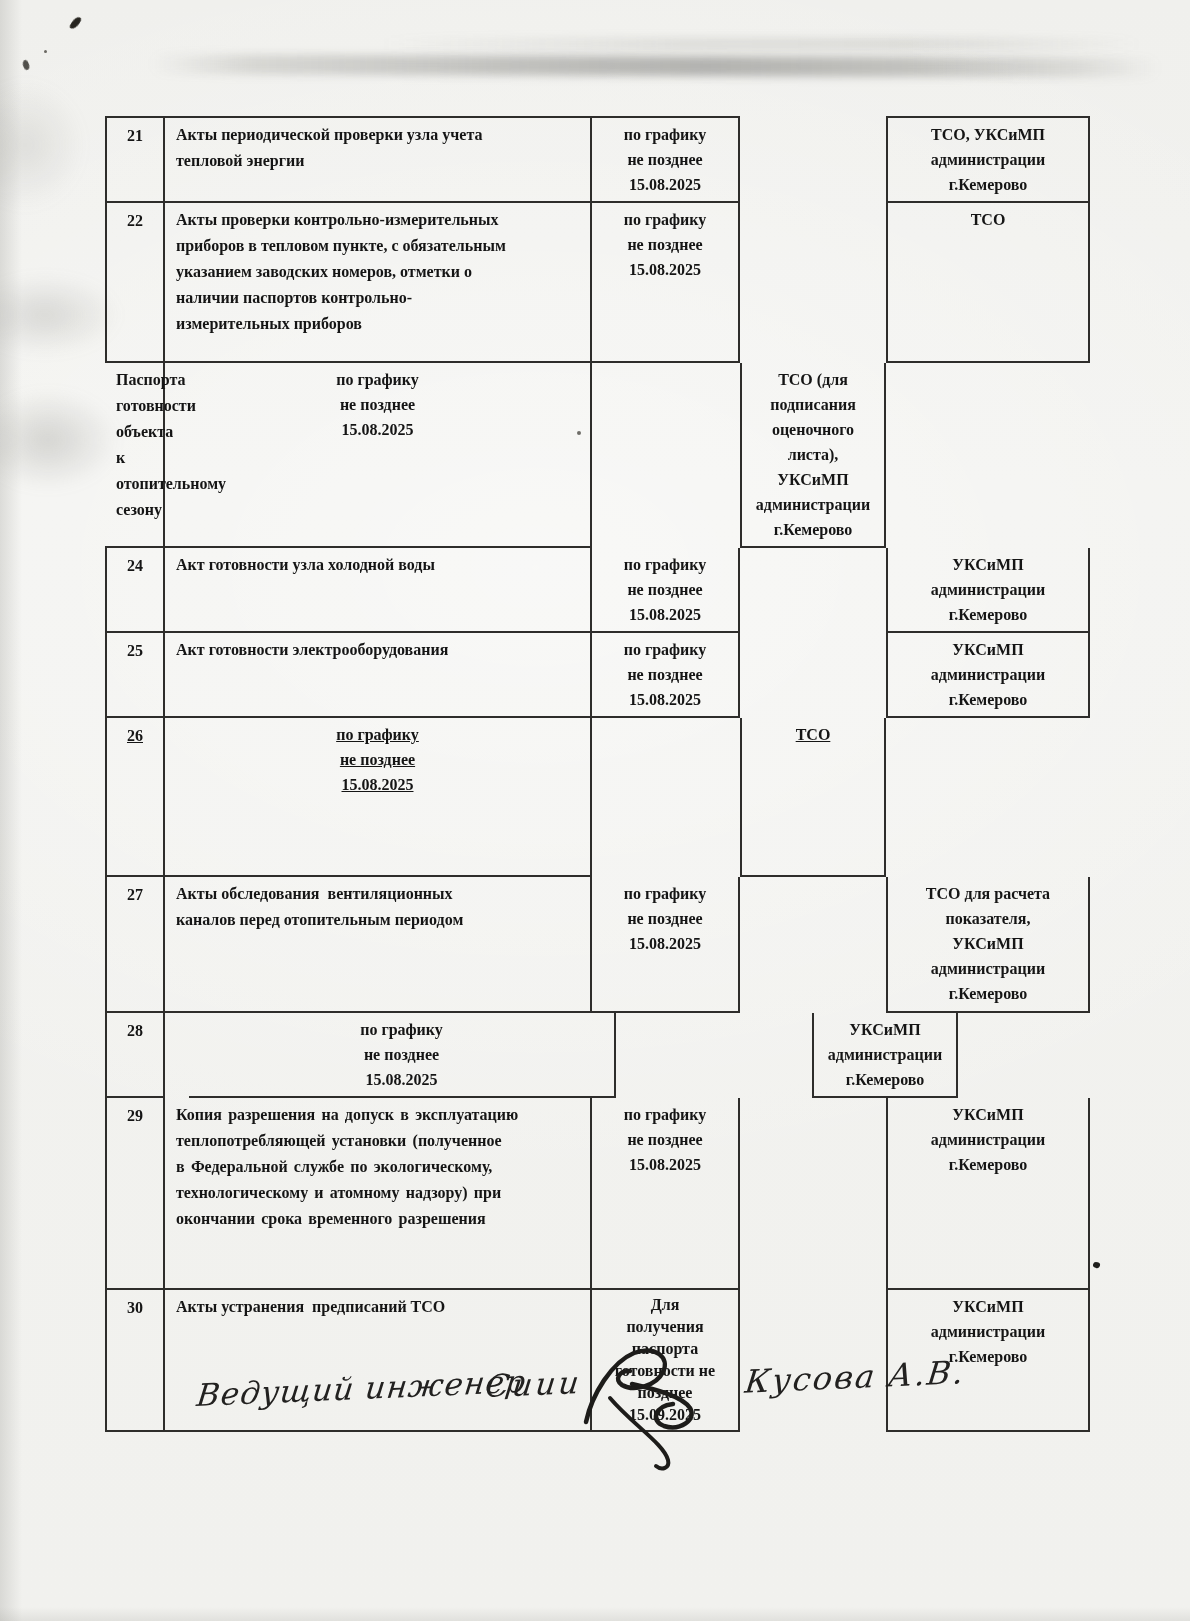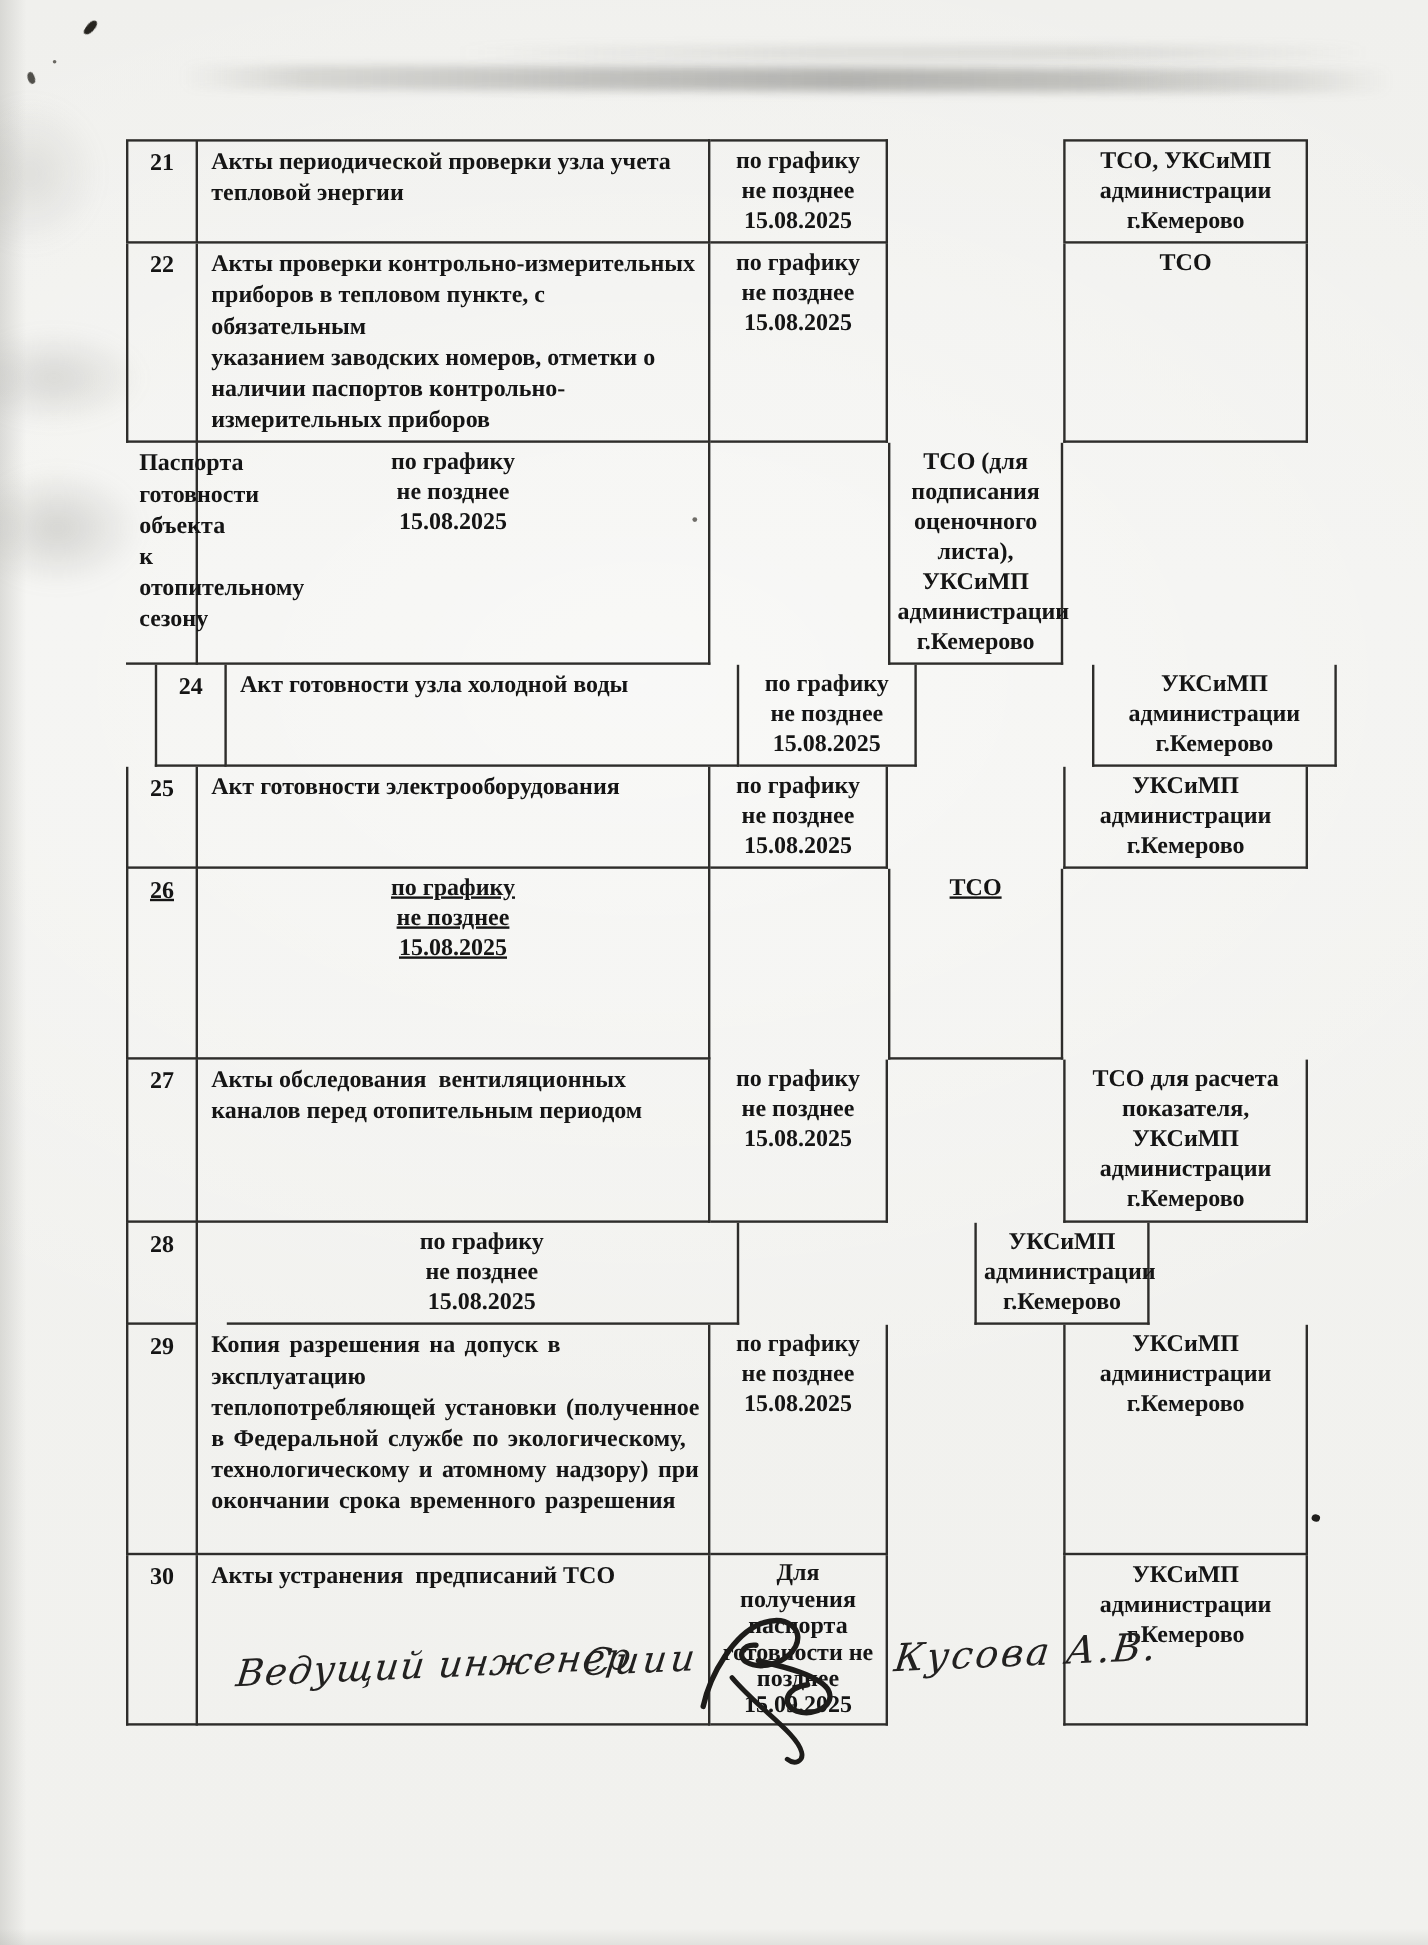--- a/index.html
+++ b/index.html
@@ -36,21 +36,21 @@
     border-radius:65% 35% 70% 30%;transform:rotate(32deg);filter:blur(.4px);}
   .mark-tick{left:23px;top:60px;width:6px;height:10px;background:#35332e;
     border-radius:60% 40% 55% 45%;transform:rotate(-24deg);filter:blur(.4px);opacity:.85;}
   .speck-a{left:44px;top:50px;width:3px;height:3px;background:#6a6862;border-radius:50%;}
   .speck-b{left:577px;top:431px;width:4px;height:4px;background:#4c4a45;border-radius:50%;opacity:.8;}
   .dot-right{left:1093px;top:1262px;width:7px;height:6px;background:#201f1d;
     border-radius:55% 45% 50% 50%;transform:rotate(15deg);}
   
   .doc-table{
     position:absolute;left:105px;top:116px;
-    font-size:20px;line-height:26px;font-weight:700;color:#151515;
+    font-size:16px;line-height:26px;font-weight:700;color:#151515;
   }
   .t-row{display:grid;grid-template-columns:60px 427px 148px 146px 204px;}
   .cell{box-sizing:border-box;border:0 solid #2e2d2b;}
   .c-num{border-left-width:2px;border-right-width:2px;border-bottom-width:2px;
     text-align:center;padding-top:5px;}
   .c-name{border-right-width:2px;border-bottom-width:2px;
     padding:4px 4px 4px 11px;white-space:pre-wrap;text-align:left;}
   .c-deadline{border-right-width:2px;border-bottom-width:2px;
     text-align:center;padding:4px 4px;white-space:pre-line;line-height:25px;}
   .c-gap{border-width:0;}
@@ -120,21 +120,21 @@
 не позднее
 15.08.2025</div>
       <div class="cell c-gap"></div>
       <div class="cell c-org">ТСО (для
 подписания
 оценочного листа),
 УКСиМП
 администрации
 г.Кемерово</div>
     </div>
-      <div class="t-row" style="min-height: 78px; margin-left: 24px;">
+      <div class="t-row" style="min-height: 78px;">
       <div class="cell c-num">24</div>
       <div class="cell c-name">Акт готовности узла холодной воды</div>
       <div class="cell c-deadline">по графику
 не позднее
 15.08.2025</div>
       <div class="cell c-gap"></div>
       <div class="cell c-org">УКСиМП
 администрации
 г.Кемерово</div>
     </div>

